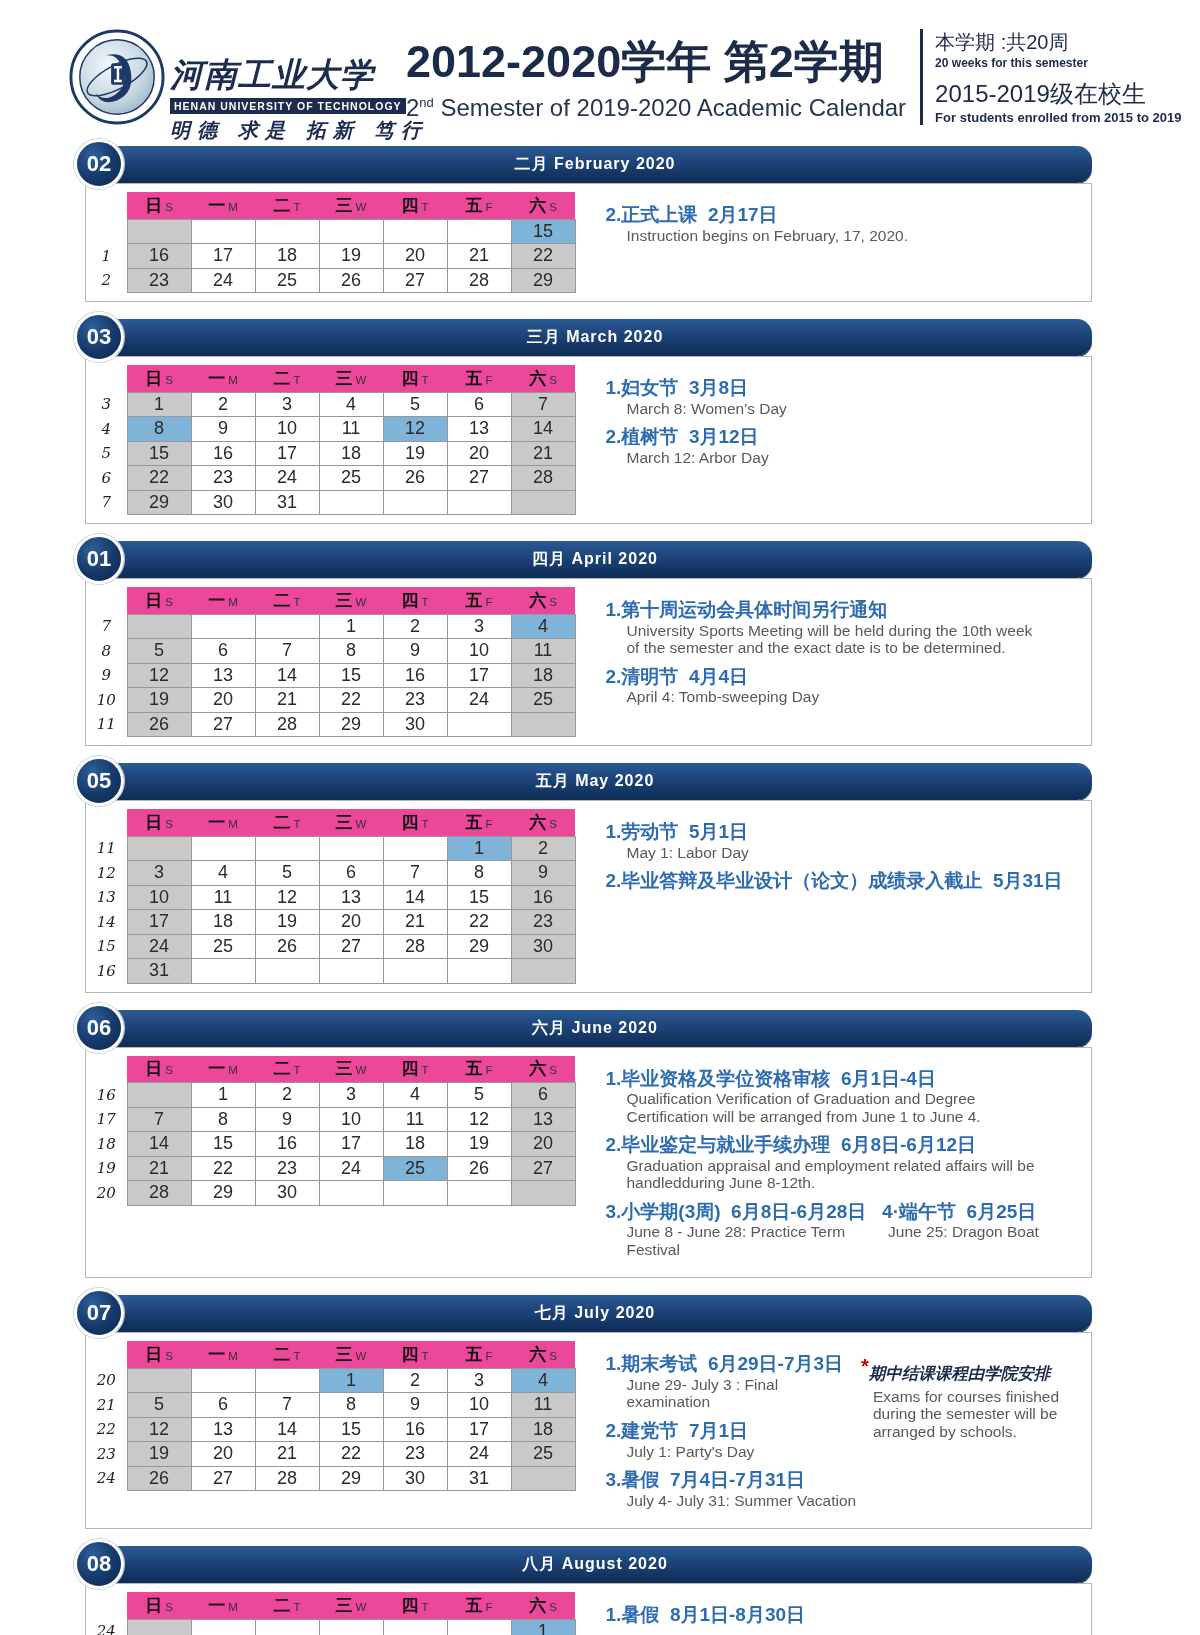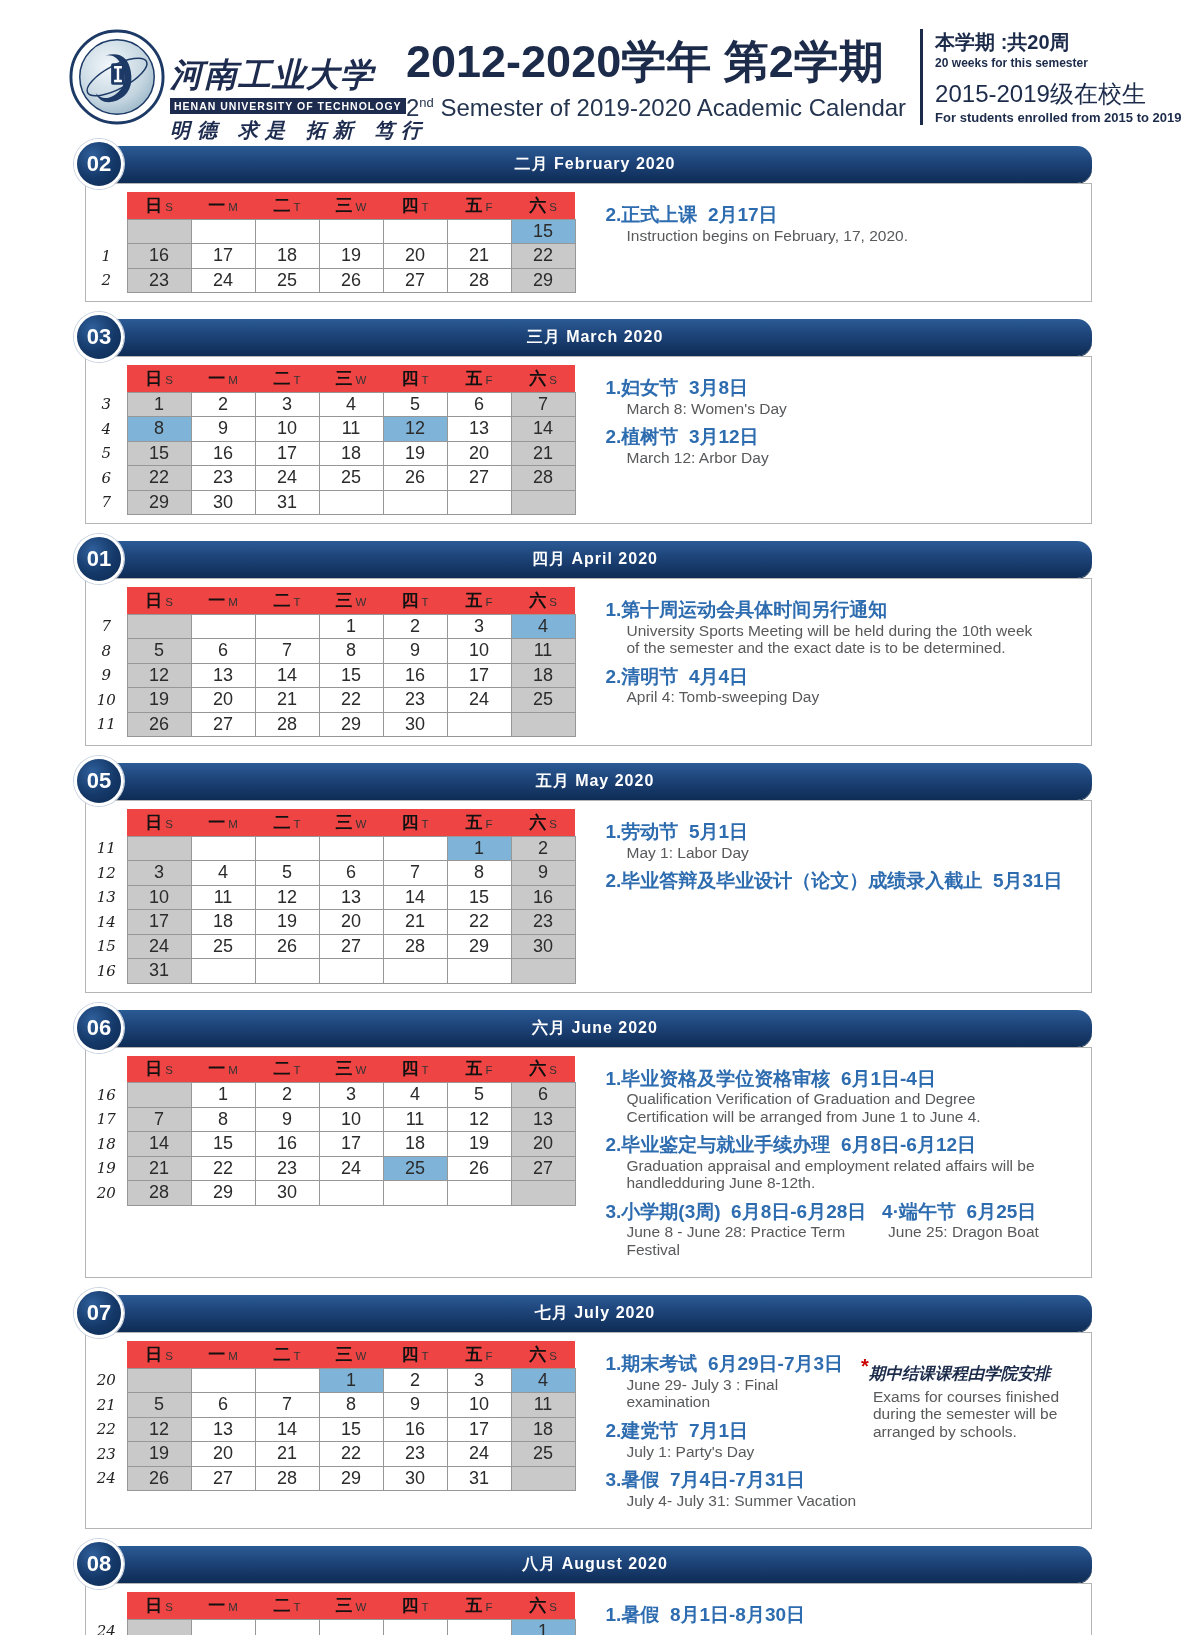--- a/index.html
+++ b/index.html
@@ -18,21 +18,21 @@
             font-size:33px; color:#1d2b4e; letter-spacing:1px; white-space:nowrap;margin-top:43px; }
   .uni-en { background:#1d2b4e; color:#fff; font-size:10.5px; font-weight:bold; letter-spacing:1px;
             padding:2px 4px; width:fit-content; white-space:nowrap; }
   .motto  { font-family:"DejaVu Serif","Liberation Serif",serif; font-style:italic; font-weight:bold;
             font-size:20px; color:#1d2b4e; letter-spacing:7px; margin-top:3px; white-space:nowrap; }
   .title-block { margin-left:8px; flex:0 0 auto; }
   .title-zh { font-size:45px; font-weight:900; color:#1c2b4a; letter-spacing:0px; white-space:nowrap; }
   .title-en { font-size:24px; color:#253550; margin-top:2px; white-space:nowrap; }
   .title-en sup { font-size:13px; }
   .info-block { margin-left:14px; border-left:3px solid #1c2b4a; padding-left:12px; flex:0 0 auto; }
-  .info-zh1 { font-size:20px; font-weight:bold; color:#1c2b4a; }
+  .info-zh1 { font-size:20px; font-weight:normal; color:#1c2b4a; }
   .info-en1 { font-size:12px; font-weight:bold; color:#1c2b4a; margin-bottom:8px; }
   .info-zh2 { font-size:24px; color:#1c2b4a; }
   .info-en2 { font-size:13px; font-weight:bold; color:#1c2b4a; }
 
   
   main { margin-left:72px; width:1020px; }
   .month { position:relative; margin-bottom:17px; }
   .bar { margin-left:26px; height:37px; border-radius:15px;
          background:linear-gradient(180deg,#2b5b95 0%, #1d4378 45%, #0e2c55 100%);
          display:flex; align-items:center; justify-content:center;
@@ -43,21 +43,21 @@
            border:3px solid #ffffff; box-shadow:0 0 0 1px #c9d2de;
            display:flex; align-items:center; justify-content:center; z-index:2; }
   .badge span { color:#fff; font-size:22px; font-weight:bold; }
   .month-body { margin-left:13px; border:1px solid #b5b5b5; display:flex; padding:6px 0 6px 0; background:#fff; }
   .cal { flex:0 0 auto; padding:2px 0 2px 0; }
   table { border-collapse:collapse; margin-left:0; }
   th, td { text-align:center; }
   td.wk { width:41px; border:none; font-family:"DejaVu Serif","Liberation Serif",serif;
           font-style:italic; font-size:15px; color:#222; }
   th.wk { border:none; width:41px; }
-  th.dh { width:64px; height:27px; border:none; background:#ef4444; font-weight:normal; }
+  th.dh { width:64px; height:27px; border:none; background:#ec4899; font-weight:normal; }
   th.dh .zh { font-size:17px; font-weight:bold; color:#111; }
   th.dh .lat { font-size:11.5px; color:#333; margin-left:3px; }
   td.day { width:64px; height:24.5px; border:1px solid #979797; font-size:18px; color:#2b2b2b; background:#fff; }
   td.day.sun, td.day.sat { background:#c9c9c9; }
   td.day.hl { background:#7fb3d7; }
 
   
   .notes { padding:14px 0 4px 30px; flex:1 1 auto; }
   .note { margin-bottom:9px; }
   .note-zh { color:#2e6cb0; font-size:19px; font-weight:600; white-space:pre-wrap; line-height:1.15; }

